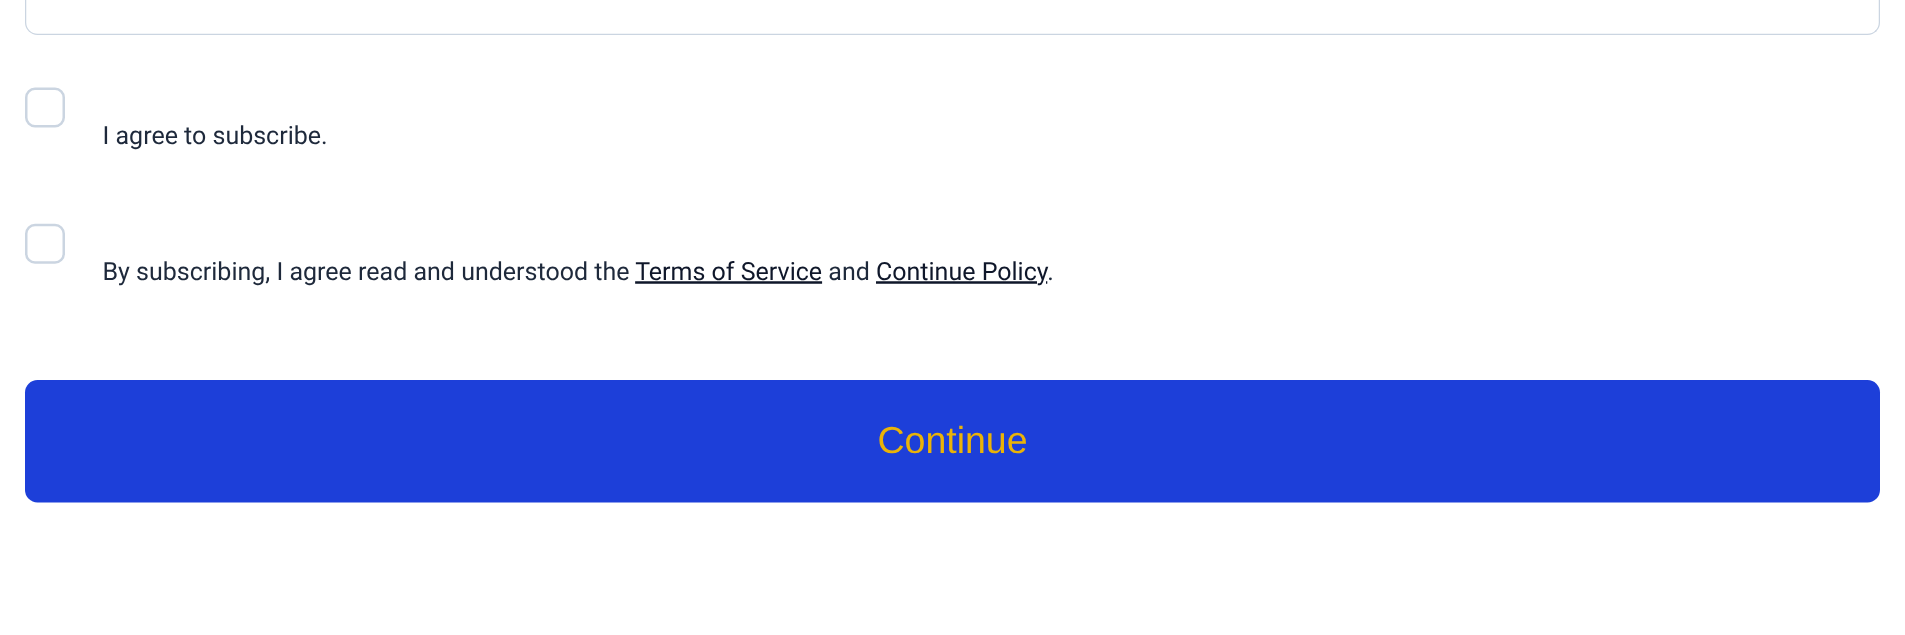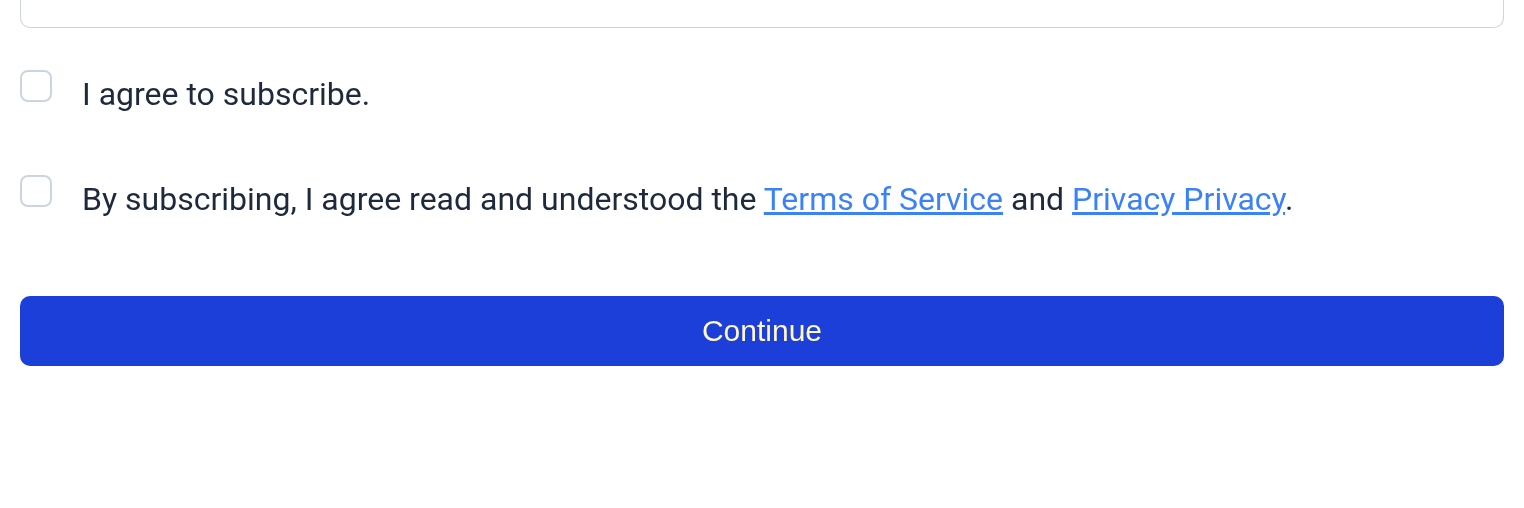--- a/index.html
+++ b/index.html
@@ -33,42 +33,43 @@
       flex-shrink: 0;
       width: 32px;
       height: 32px;
       border: 2.5px solid #cbd5e1;
       border-radius: 8px;
       background: #ffffff;
       cursor: pointer;
       margin-top: 2px;
     }
     .checkbox-text {
-      font-size: 32px;
+      font-size: 20px;
       line-height: 1.65;
       color: #1e293b;
       font-weight: 400;
+      margin-top: 24px;
     }
     .checkbox-text .line1 {
       display: block;
     }
     .checkbox-text .line2 {
       display: block;
     }
     .link {
-      color: #3b82f6;
+      color: #0f172a;
       text-decoration: underline;
       cursor: pointer;
     }
     .continue-button {
       display: block;
       width: 100%;
-      height: 70px;
+      height: 98px;
       background: #1d3fd9;
-      color: #fef9c3;
+      color: #eab308;
       font-size: 30px;
       font-weight: 400;
       border: none;
       border-radius: 10px;
       cursor: pointer;
       margin-top: 70px;
     }
   </style>
 </head>
 <body>
@@ -78,17 +79,17 @@
 <div class="checkbox-row">
   <div class="checkbox"></div>
   <div class="checkbox-text">
     <span class="line1">I agree to subscribe.</span>
   </div>
 </div>
 
 <div class="checkbox-row">
   <div class="checkbox"></div>
   <div class="checkbox-text">
-    <span>By subscribing, I agree read and understood the </span><a class="link">Terms of Service</a><span> and </span><a class="link">Privacy Privacy</a><span>.</span>
+    <span>By subscribing, I agree read and understood the </span><a class="link">Terms of Service</a><span> and </span><a class="link">Continue Policy</a><span>.</span>
   </div>
 </div>
 
 <button class="continue-button">Continue</button>
 
 </body></html>

